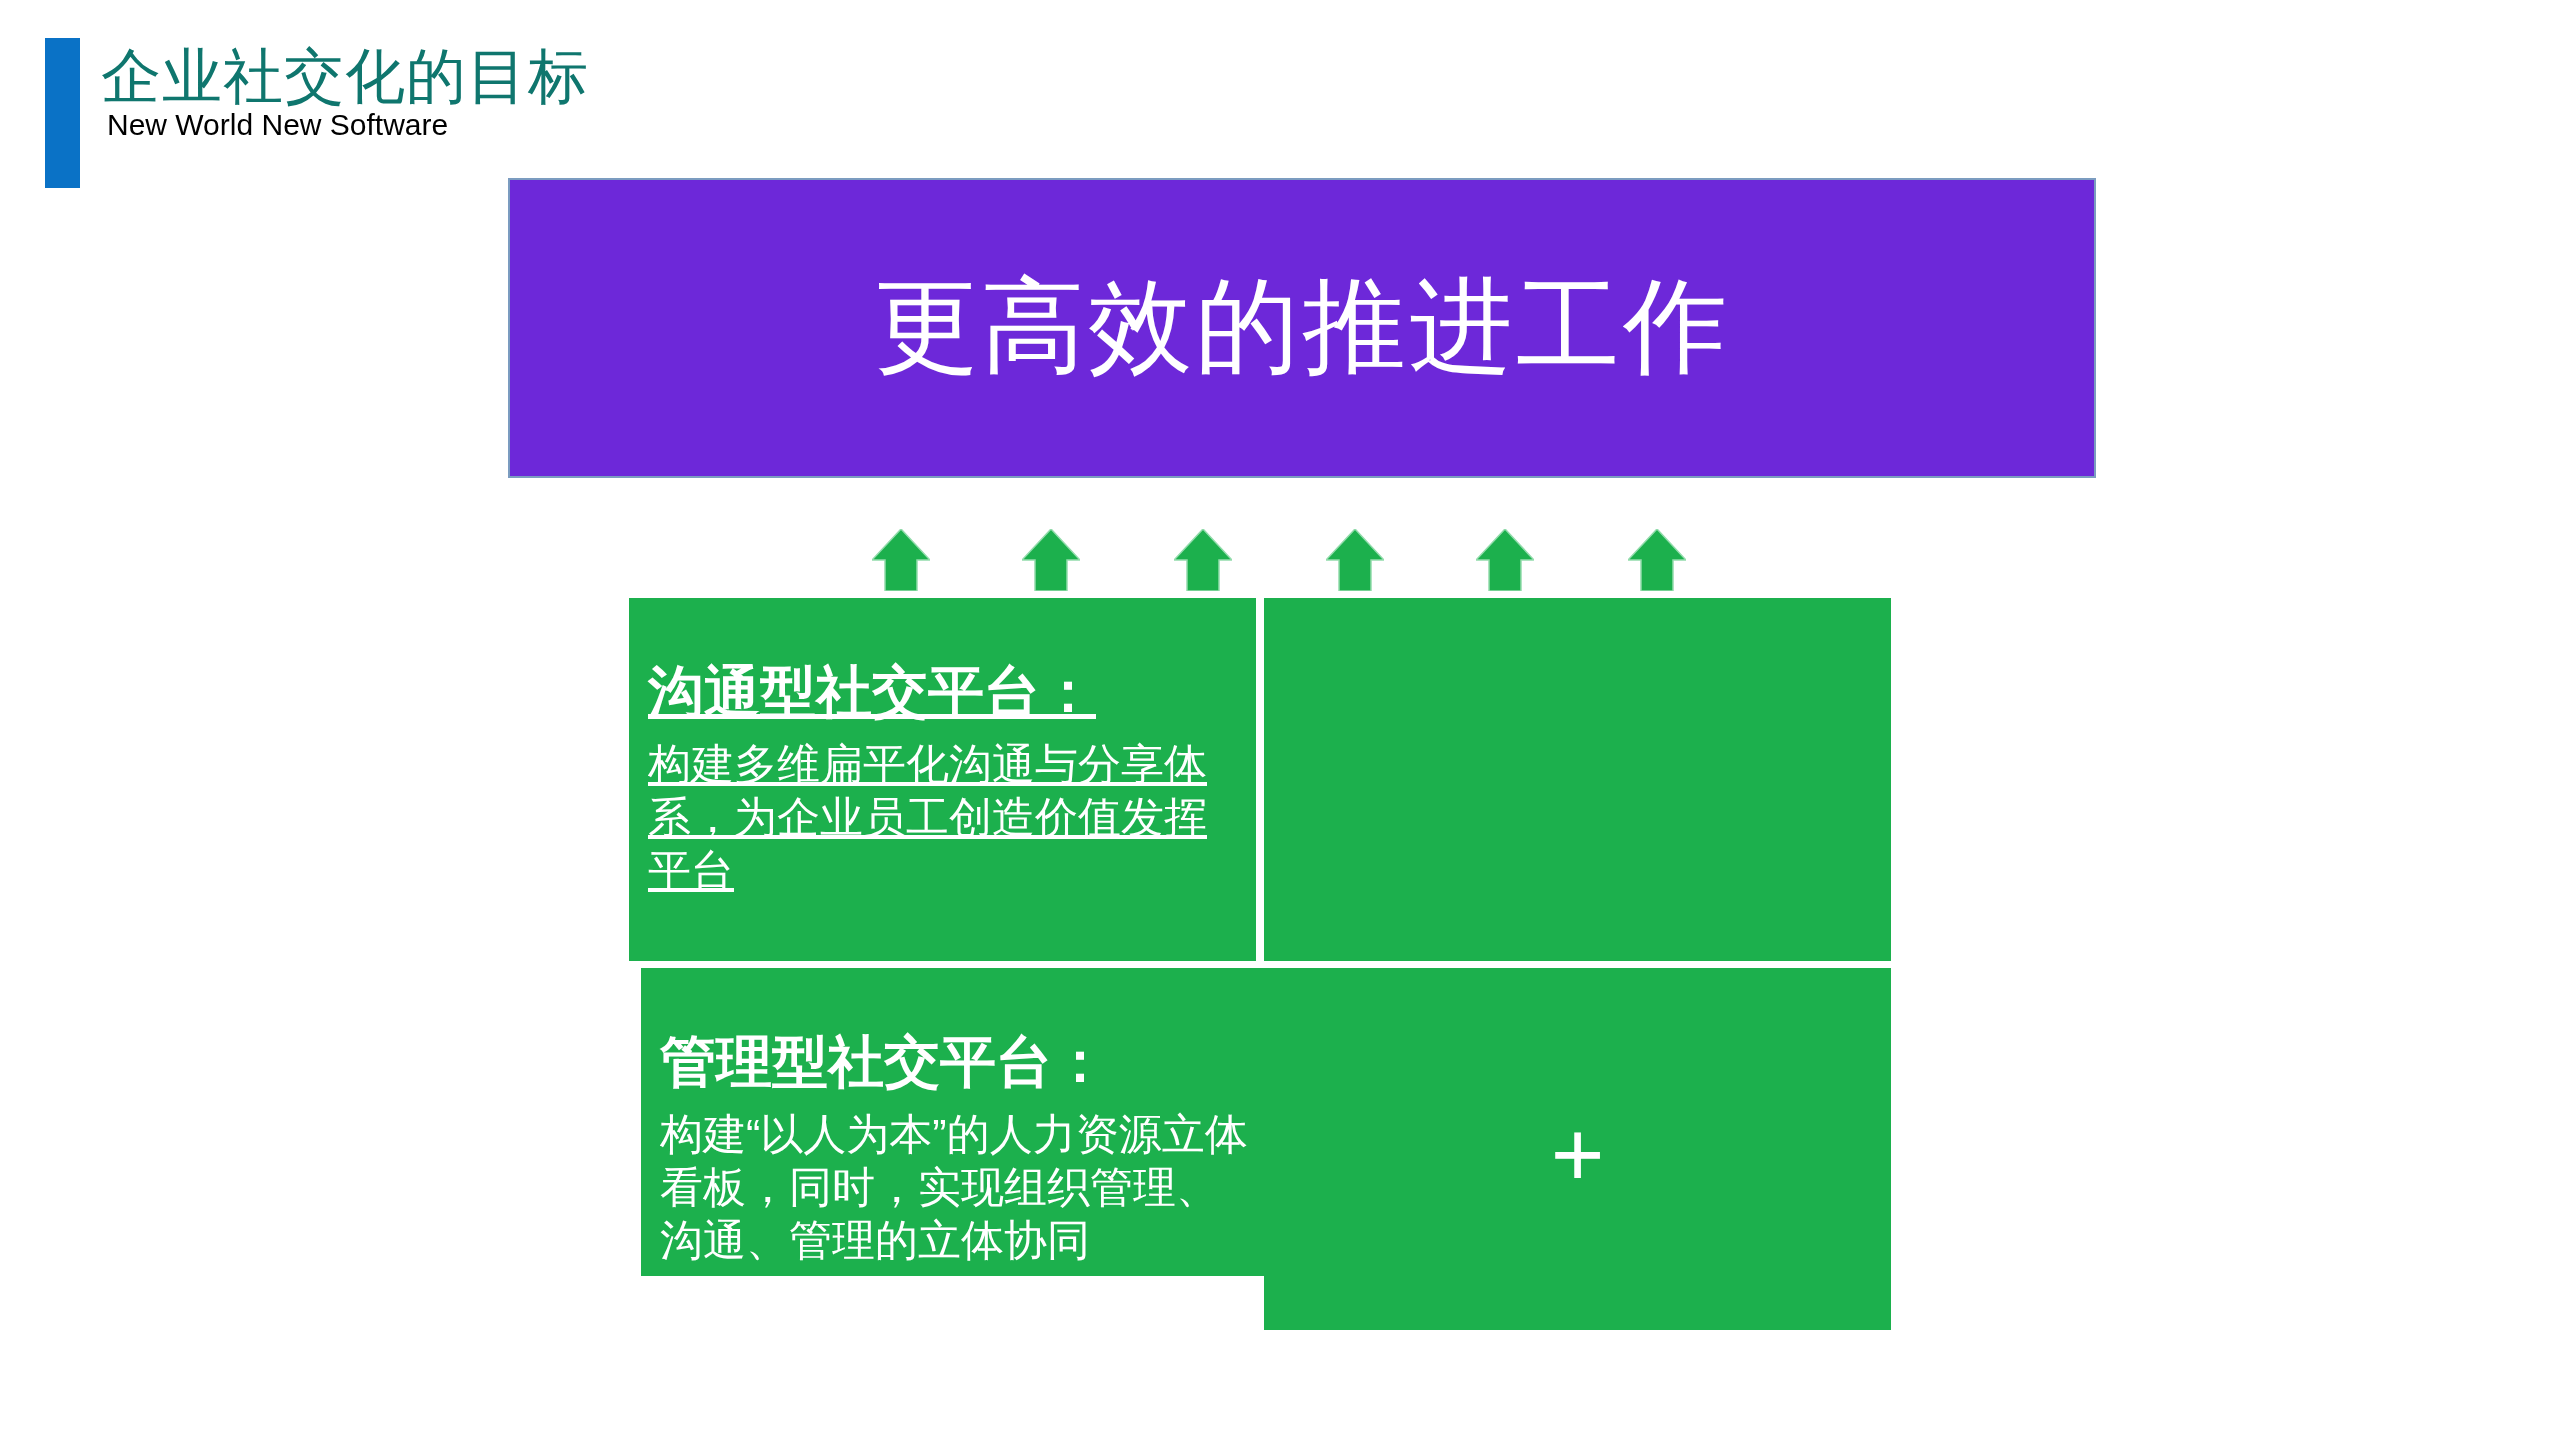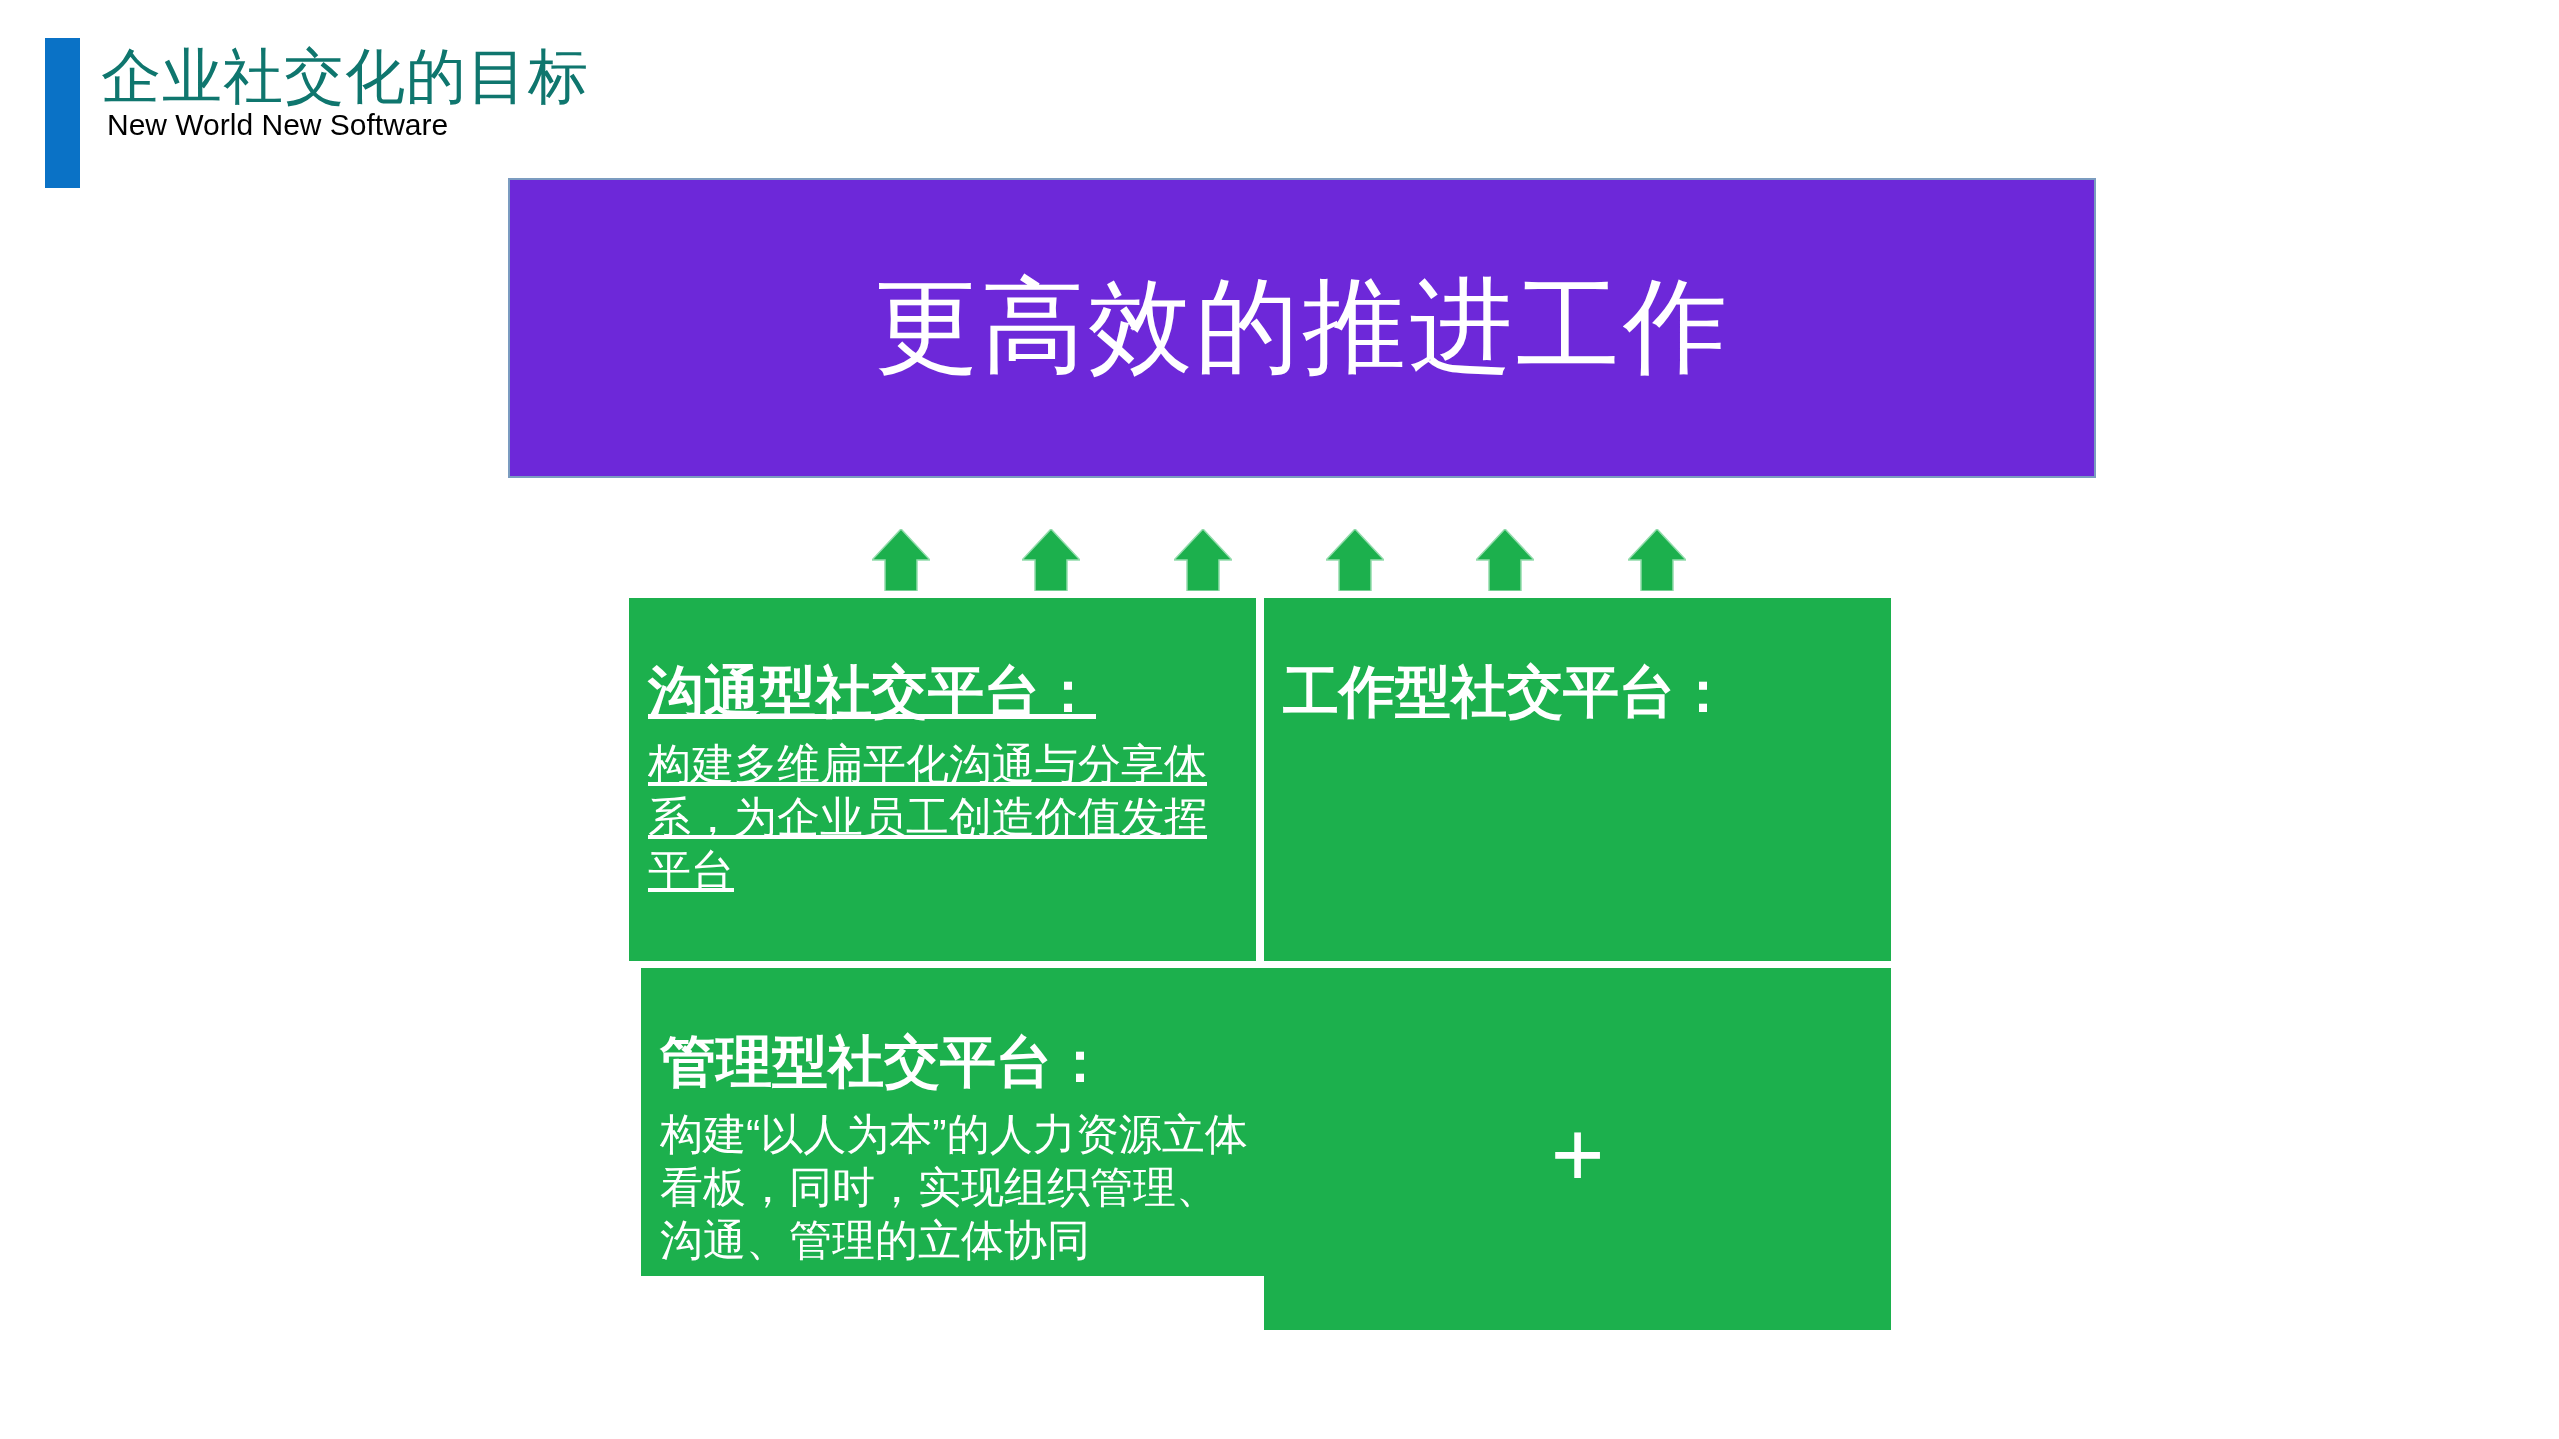--- a/index.html
+++ b/index.html
@@ -71,21 +71,20 @@
   <svg class="arrow a6" viewBox="0 0 58 62" xmlns="http://www.w3.org/2000/svg">
     <polygon points="29,0 58,31 45,31 45,62 13,62 13,31 0,31" fill="#1CB04D" stroke="#93dcac" stroke-width="1.5"></polygon>
   </svg>
 
   <div class="box box1">
     <div class="box-title">沟通型社交平台：</div>
     <div class="box-desc">构建多维扁平化沟通与分享体系，为企业员工创造价值发挥平台</div>
   </div>
 
   <div class="box box2">
-    <div class="box-title">工作型社交平台：</div>
   </div>
 
   <div class="box box3">
     <div class="box-title">管理型社交平台：</div>
     <div class="box-desc">构建“以人为本”的人力资源立体看板，同时，实现组织管理、沟通、管理的立体协同</div>
   </div>
 
   <div class="box box4">
     <span class="plus">+</span>
   </div>

